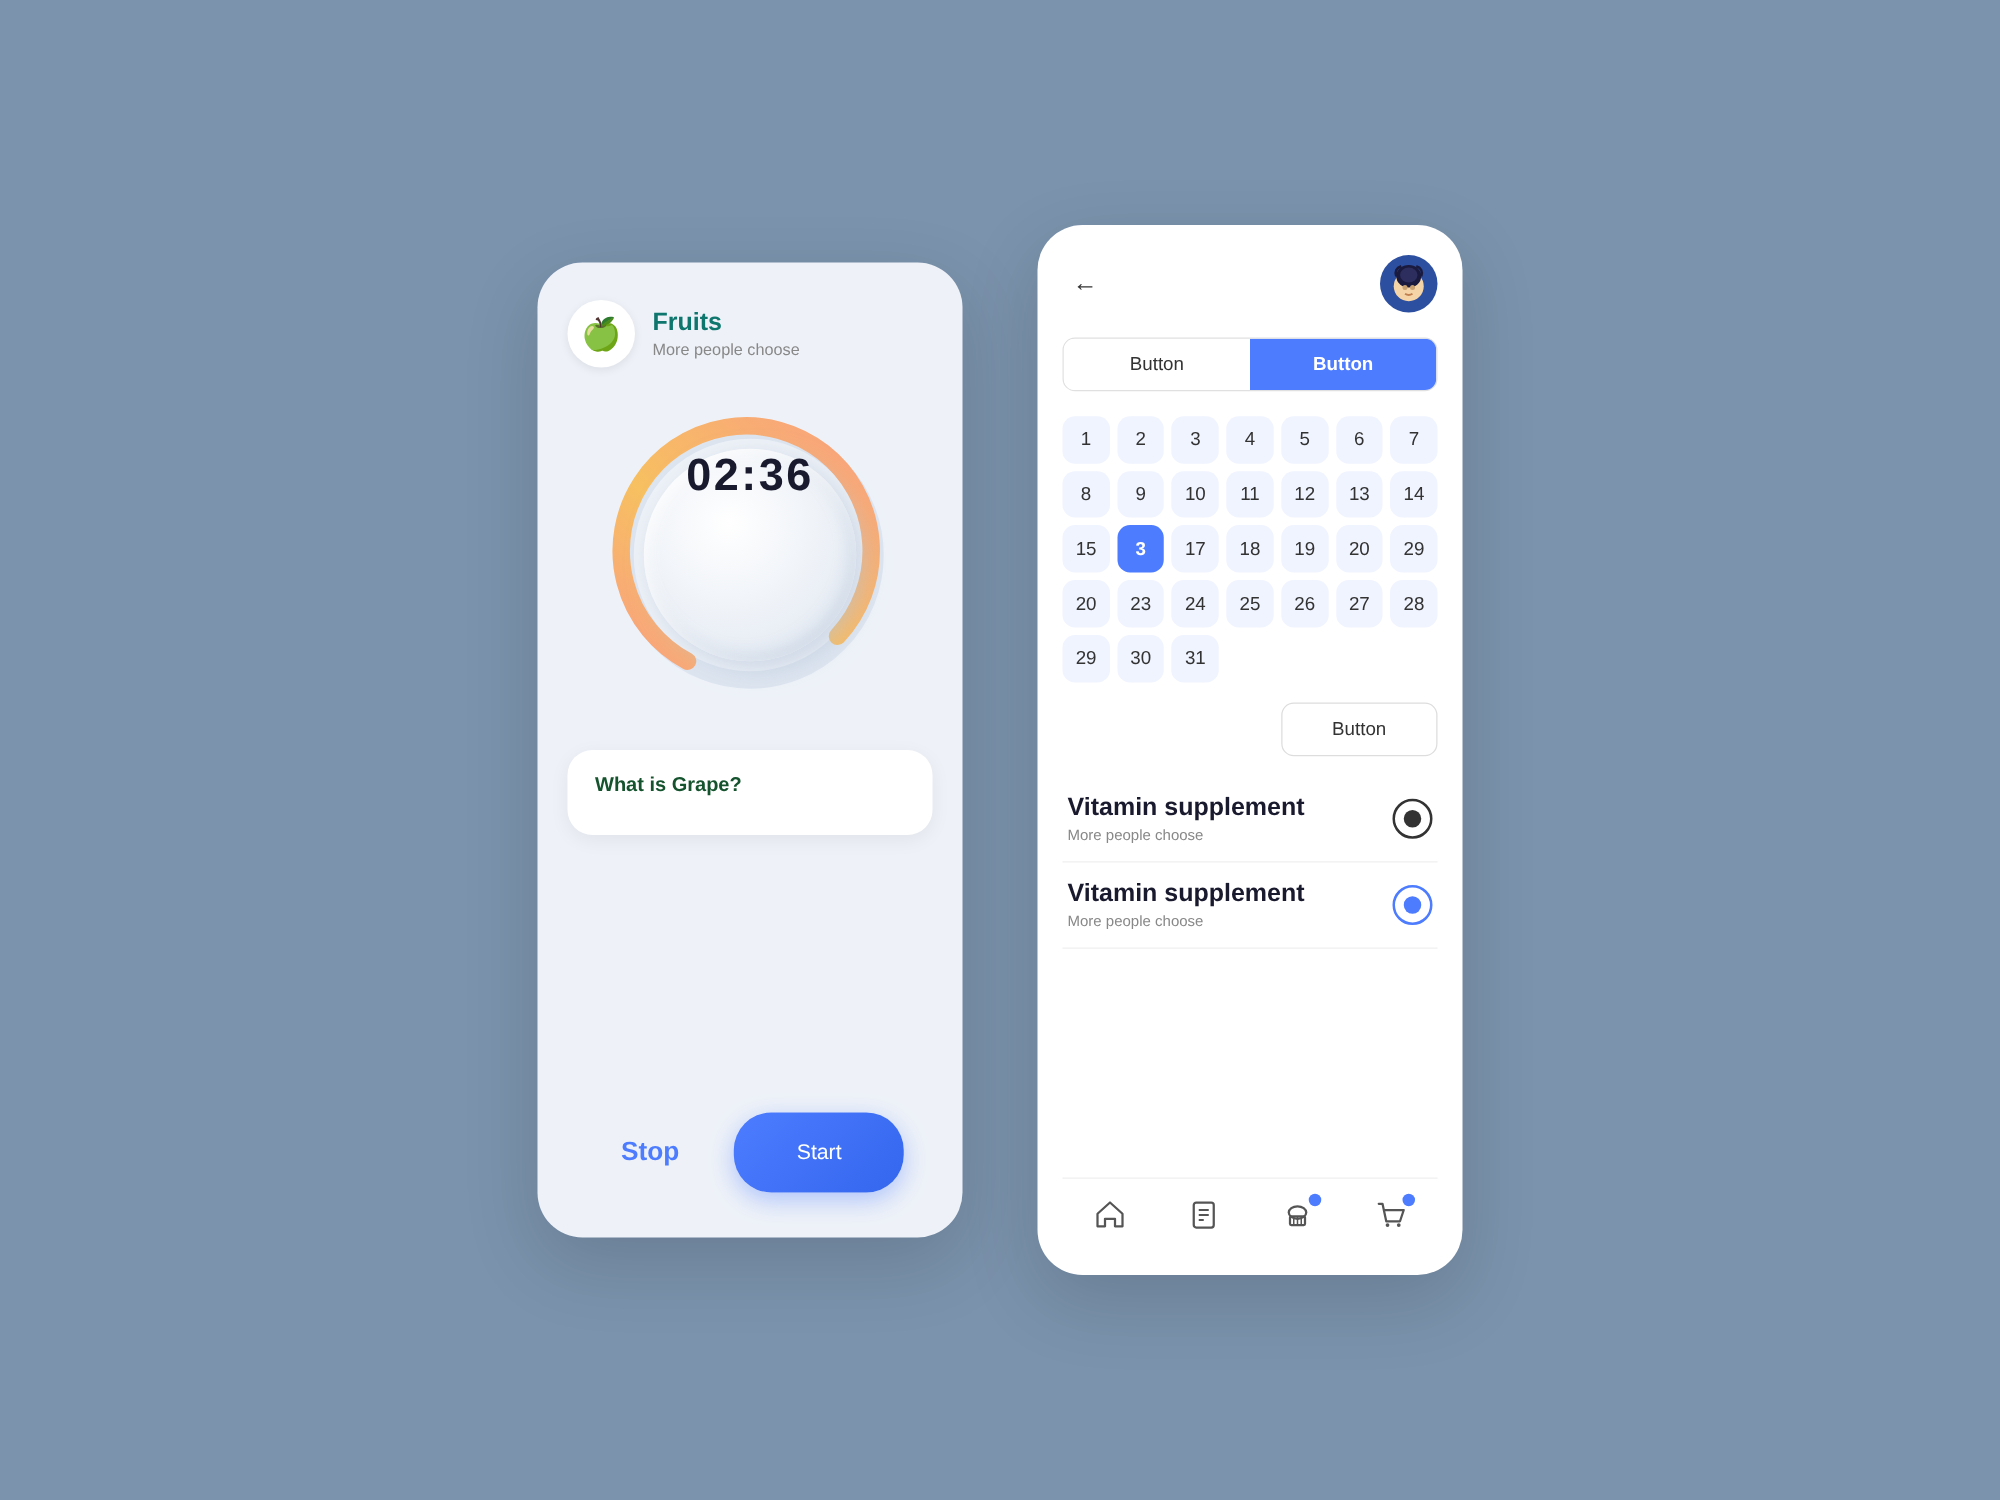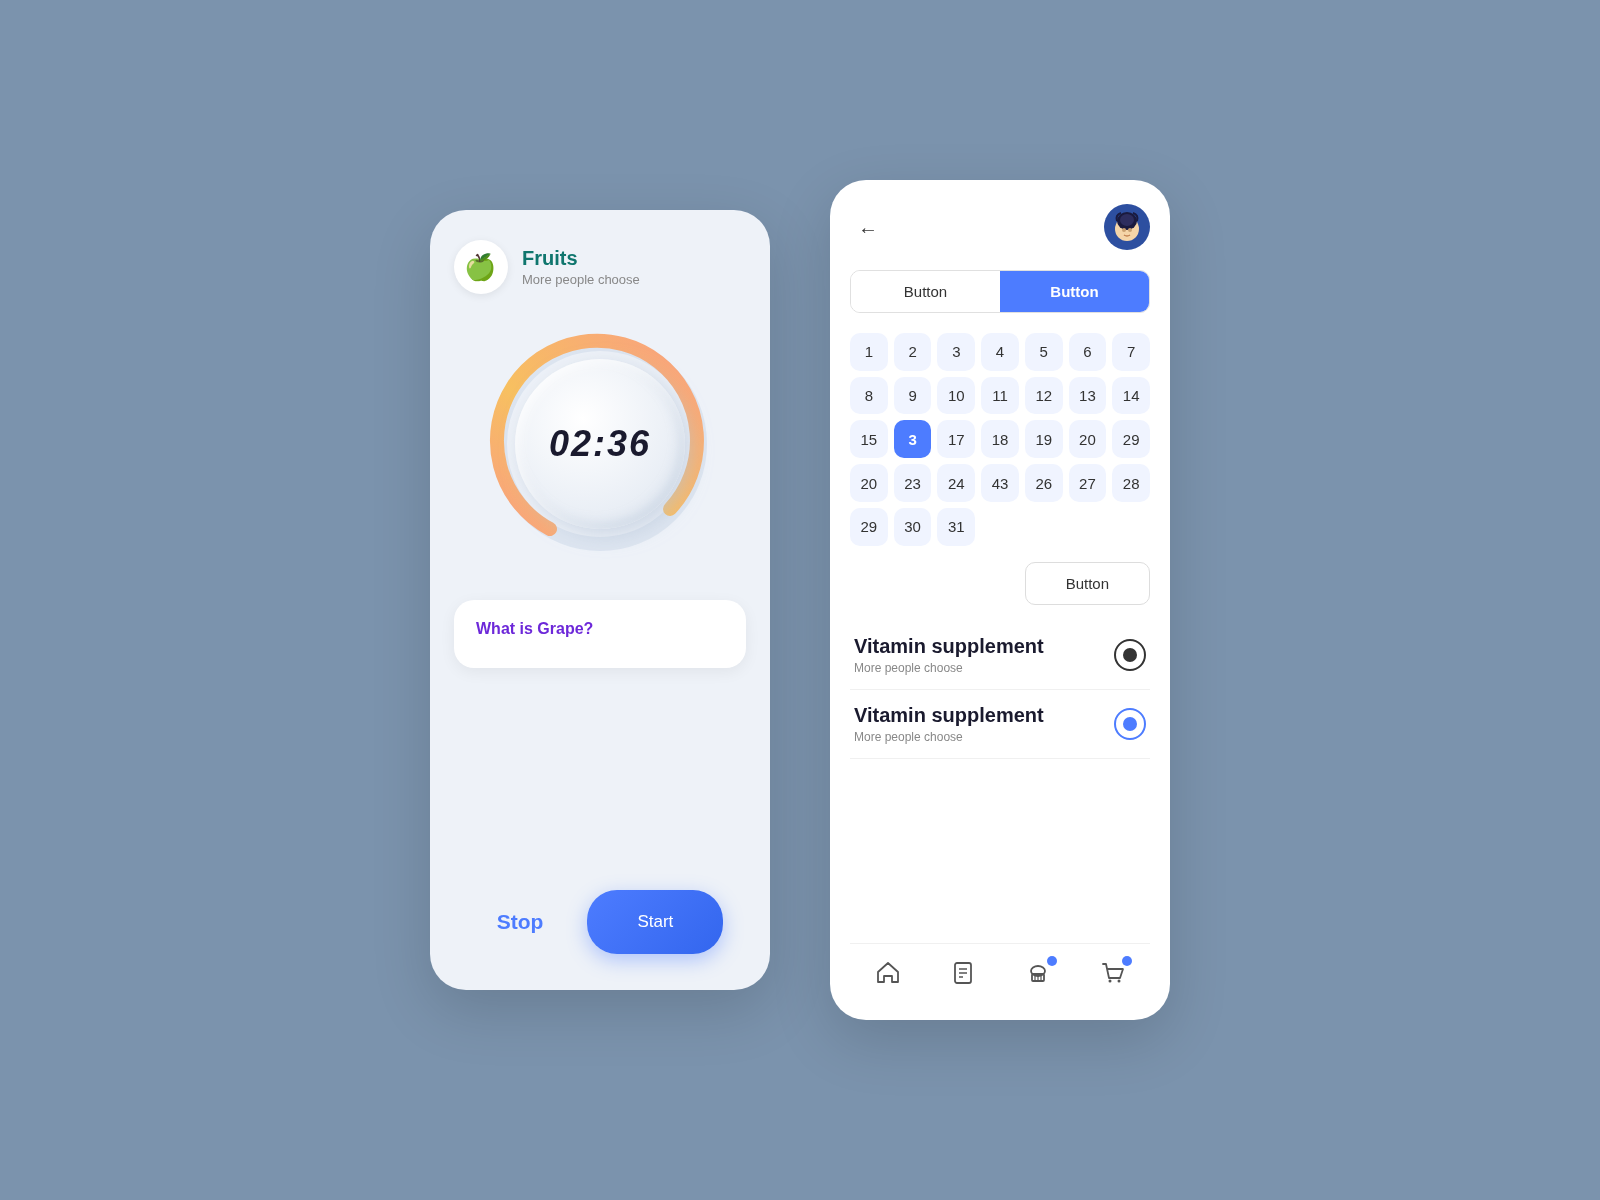--- a/index.html
+++ b/index.html
@@ -74,25 +74,23 @@
       top: 0; left: 0;
       width: 100%; height: 100%;
     }
 
     .inner-circle {
       width: 170px;
       height: 170px;
       background: radial-gradient(circle at 40% 35%, #ffffff, #dde5f0);
       border-radius: 50%;
       display: flex;
-      align-items: center;
       justify-content: center;
       box-shadow: inset 4px 4px 12px rgba(255,255,255,0.9), inset -4px -4px 12px rgba(180,195,215,0.5), 6px 6px 20px rgba(180,195,215,0.6);
       z-index: 1;
-      font-style: italic;
     }
 
     .timer-display {
       font-size: 36px;
       font-weight: 700;
       color: #1a1a2e;
       letter-spacing: 2px;
     }
 
     
@@ -101,21 +99,21 @@
       border-radius: 20px;
       padding: 20px 22px;
       width: 100%;
       margin-bottom: 32px;
       box-shadow: 0 4px 16px rgba(0,0,0,0.06);
     }
 
     .info-card .question {
       font-size: 16px;
       font-weight: 700;
-      color: #6d28d9;
+      color: #14532d;
       margin-bottom: 10px;
     }
 
     .info-card .answer {
       font-size: 14px;
       color: #666;
       line-height: 1.6;
     }
 
     
@@ -440,21 +438,21 @@
       <div class="cal-day">15</div>
       <div class="cal-day active">3</div>
       <div class="cal-day">17</div>
       <div class="cal-day">18</div>
       <div class="cal-day">19</div>
       <div class="cal-day">20</div>
       <div class="cal-day">29</div>
       <div class="cal-day">20</div>
       <div class="cal-day">23</div>
       <div class="cal-day">24</div>
-      <div class="cal-day">43</div>
+      <div class="cal-day">25</div>
       <div class="cal-day">26</div>
       <div class="cal-day">27</div>
       <div class="cal-day">28</div>
       <div class="cal-day">29</div>
       <div class="cal-day">30</div>
       <div class="cal-day">31</div>
     </div>
 
   <div class="center-btn-wrap">
     <button class="center-action-btn">Button</button>

